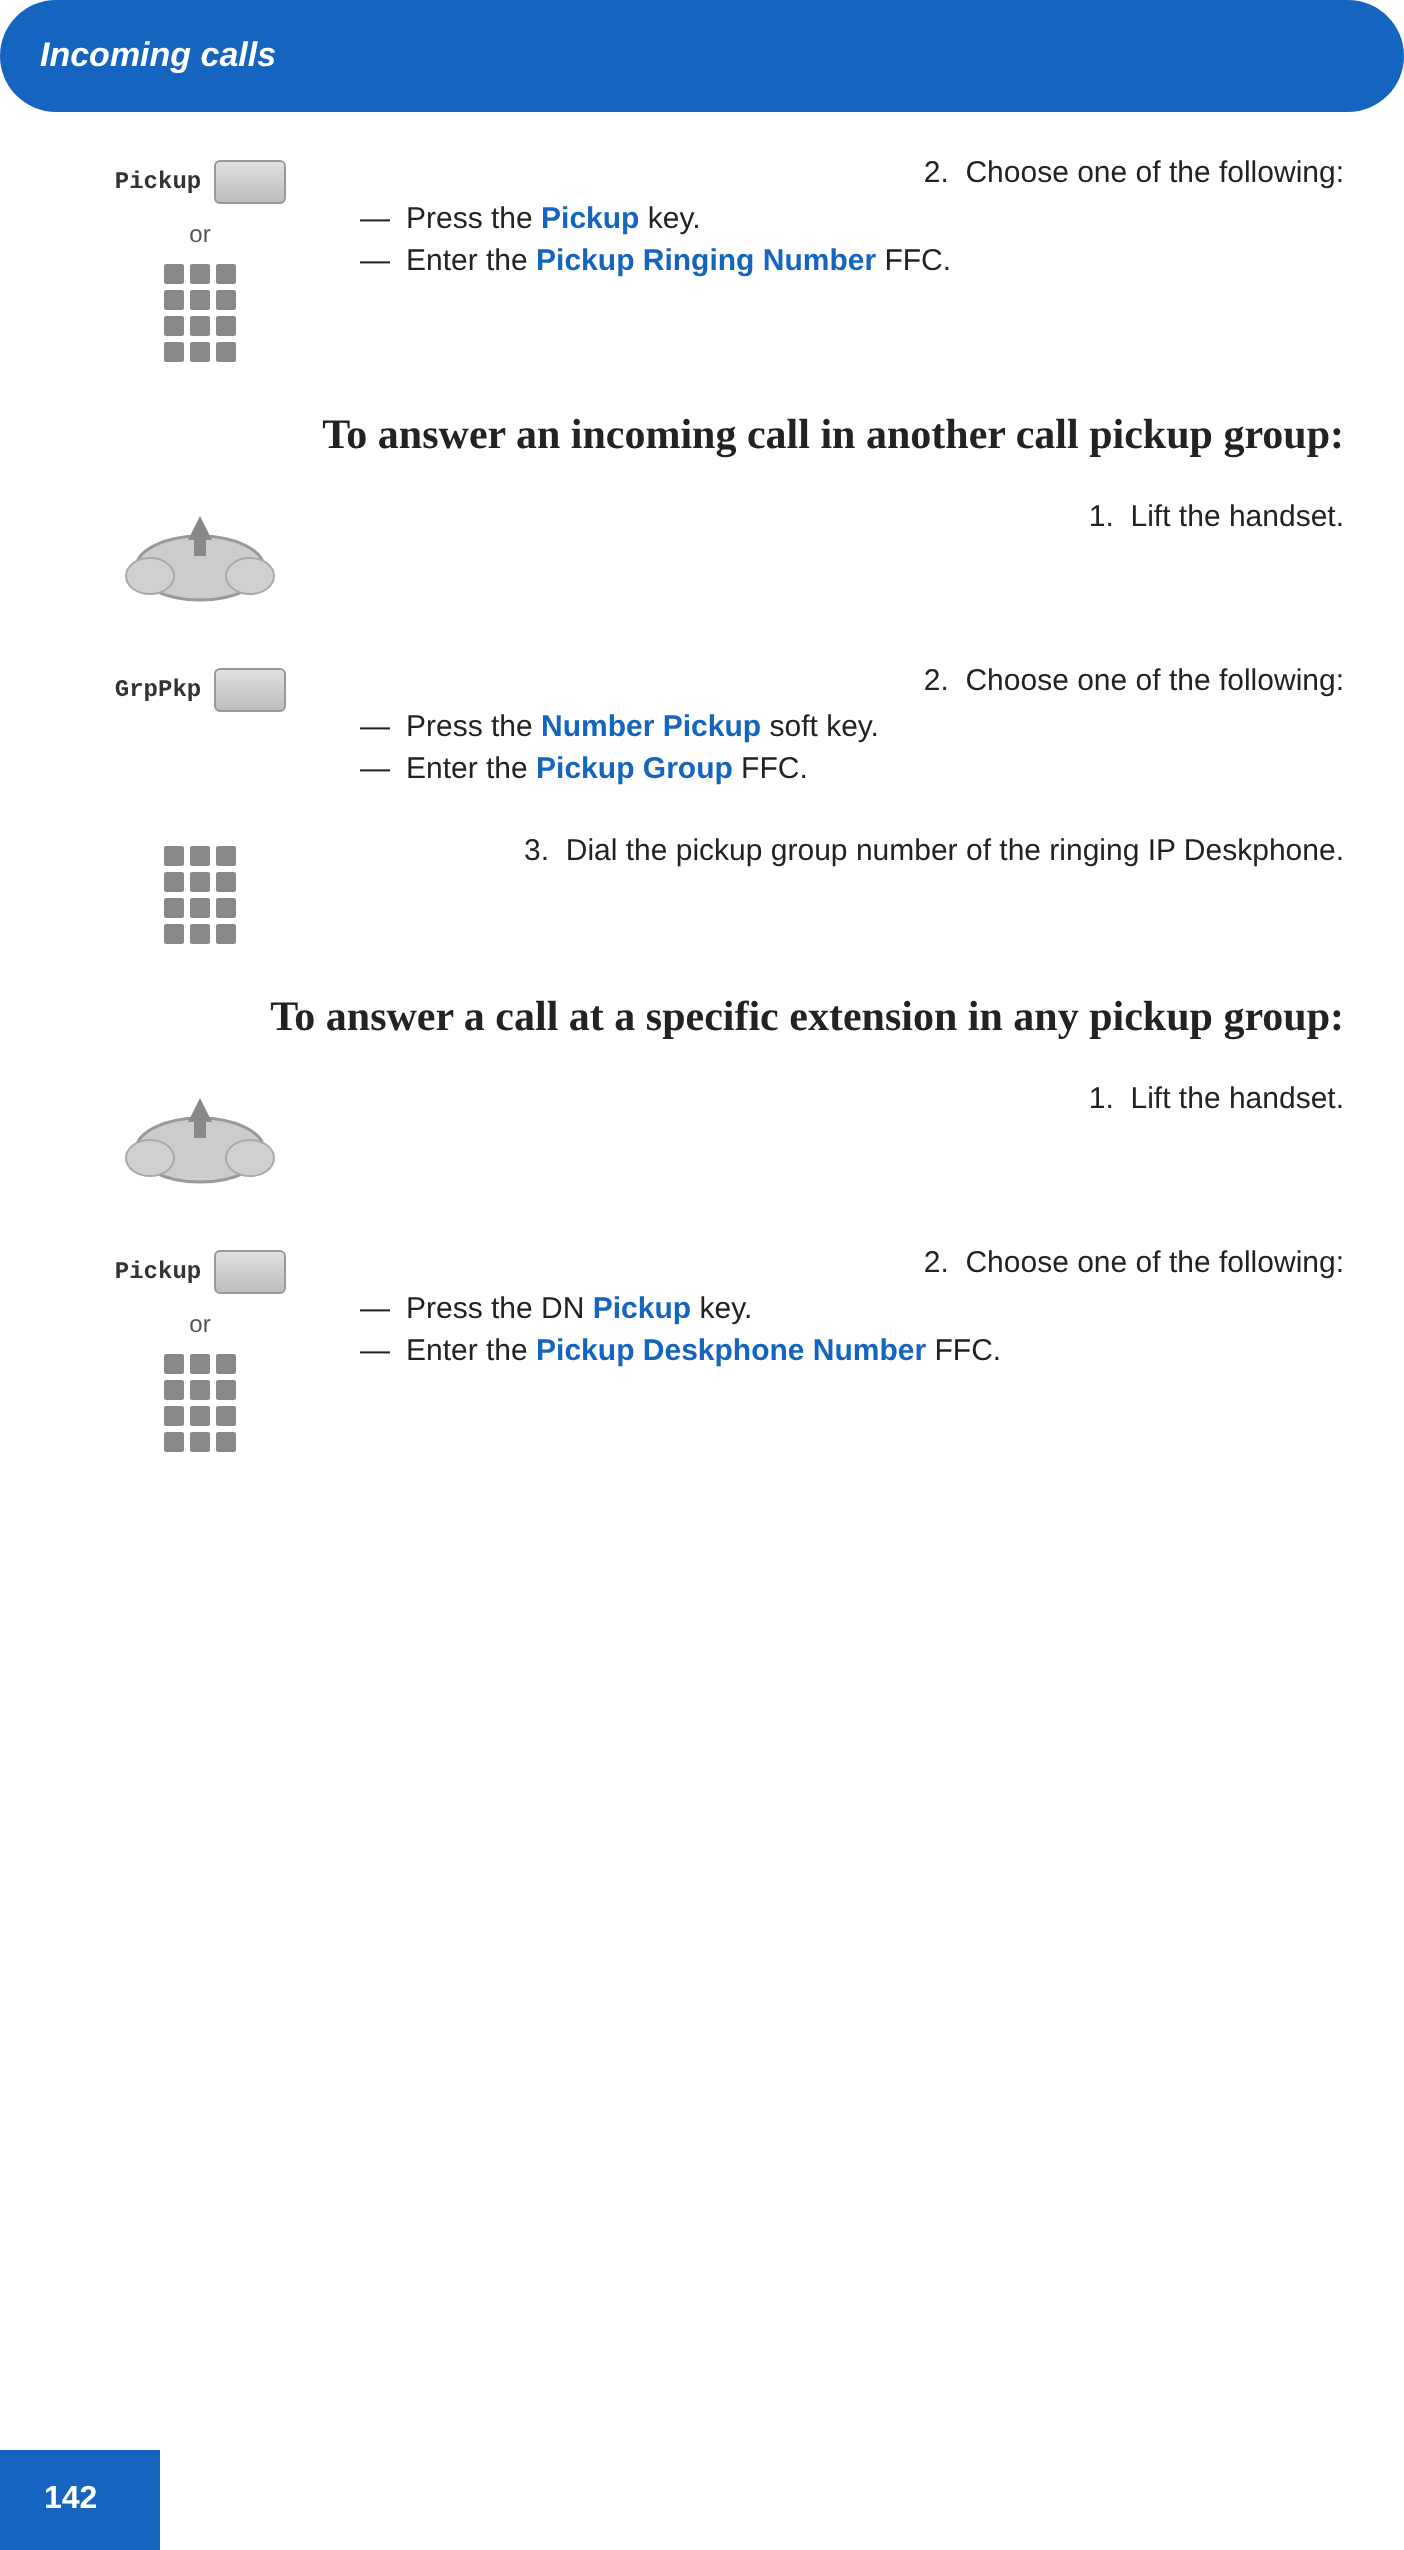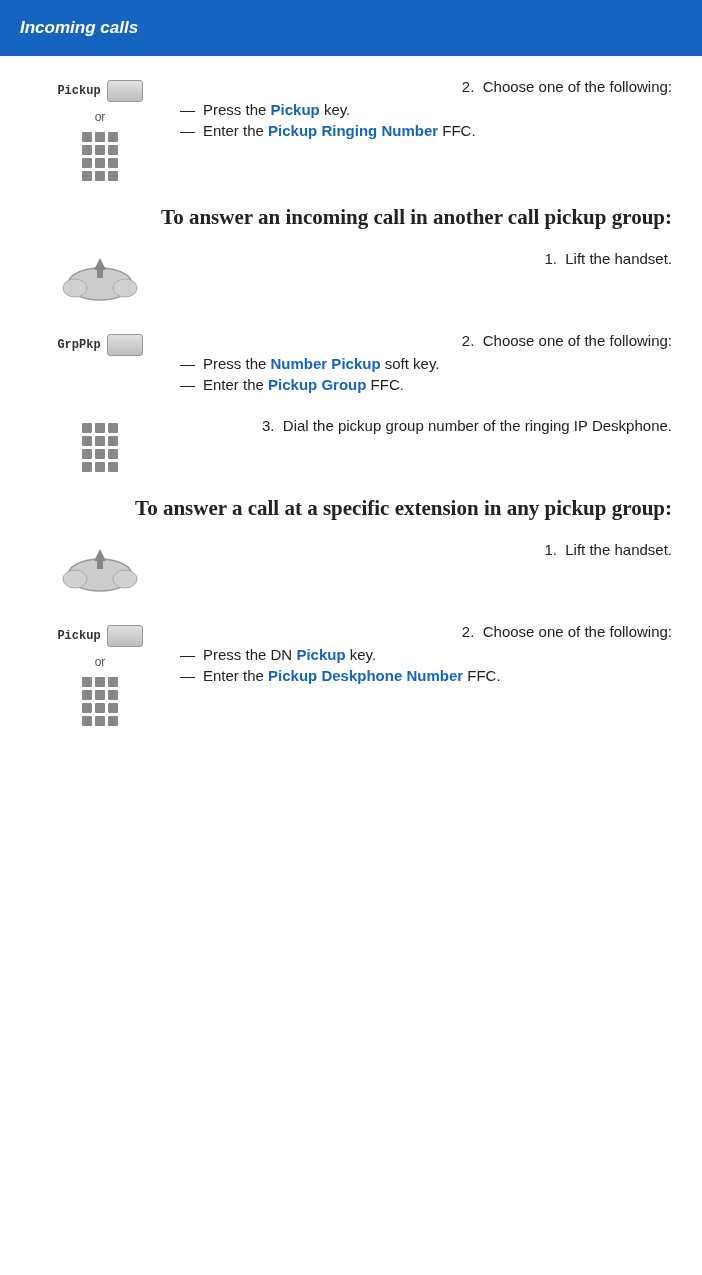--- a/index.html
+++ b/index.html
@@ -15,20 +15,21 @@
     }
 
     
     .header {
       background: #1565c0;
       padding: 18px 24px 18px 20px;
       color: #fff;
       font-weight: bold;
       font-size: 17px;
       font-style: italic;
+      border-radius: 28px;
     }
 
     
     .content {
       flex: 1;
       padding: 20px 30px 20px 20px;
       text-align: right;
     }
 
     
@@ -322,14 +323,15 @@
             <span>Enter the <span class="highlight">Pickup Deskphone Number</span> FFC.</span>
           </li>
         </ul>
       </div>
     </div>
   </div>
 
 </div>
 
 <div class="footer-bar">
+  <div class="footer-page">142</div>
   <div class="footer-spacer"></div>
 </div>
 
 </body></html>

